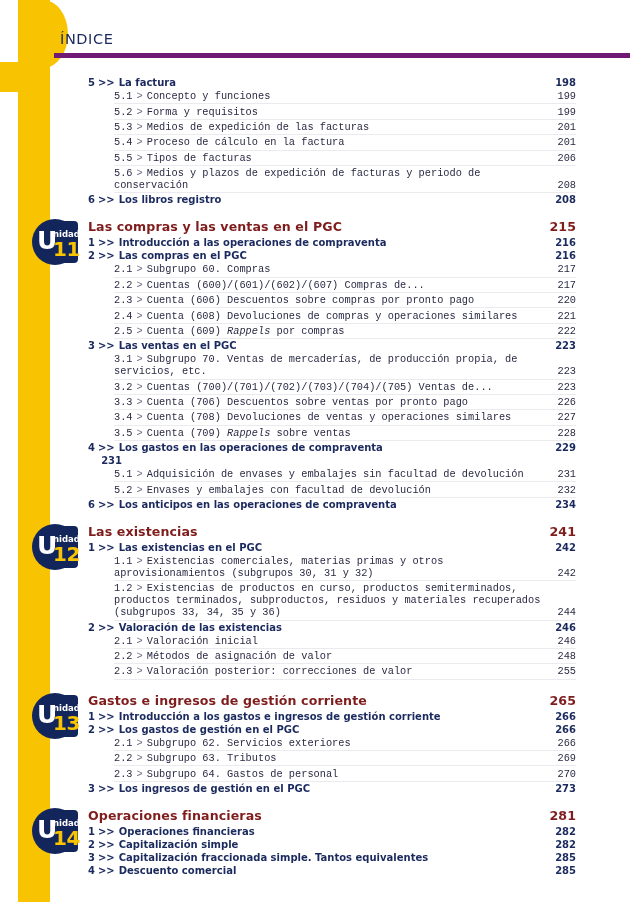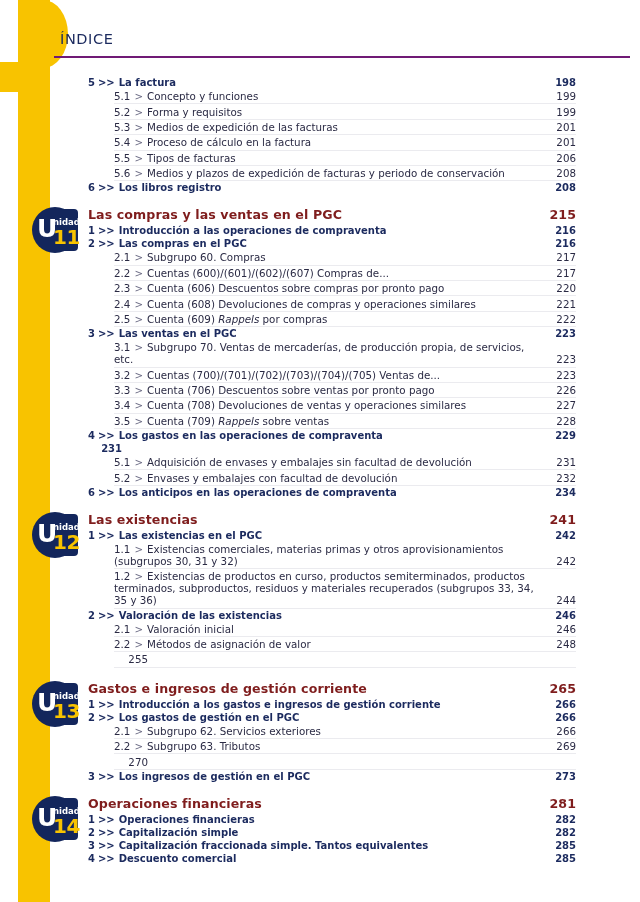--- a/index.html
+++ b/index.html
@@ -29,21 +29,21 @@
   #yellow-notch {
     position: absolute; left: 0; top: 62px;
     width: 18px; height: 30px;
     background: #f8c300;
   }
 
   
   #header {
     position: absolute; left: 54px; top: 24px;
     width: 576px; height: 34px;
-    border-bottom: 2px solid #701a75;
+    border-bottom: 5px solid #701a75;
   }
   #header-title {
     font-size: 14.5px; letter-spacing: .6px;
     color: #1b2a5e; font-weight: 400;
     padding-left: 6px; padding-top: 7px;
   }
 
   
   #content {
     position: absolute; left: 0; top: 76px;
@@ -113,21 +113,21 @@
   .row.lv1 .num { margin-right: 2px; }
   .row.lv1 .sep { color: #1b2a5e; margin: 0 4px 0 1px; font-weight:700; }
 
   
   .row.lv2 {
     padding: 1.2px 0 1.2px 0;
     border-bottom: 1px solid #ebebef;
     margin-left: 26px;
   }
   .row.lv2 .lbl, .row.lv2 .pg {
-    color: #2a2a44; font-weight: 400; font-size: 10.3px;
+    color: #2a2a44; font-weight: 400; font-size: 10.3px; font-family: Liberation Mono, monospace;
   }
   .row.lv2 .sep { color: #6d6d86; margin: 0 4px; }
   .row.lv2 .pg { align-self: flex-end; }
   .row.lv2.two-line { align-items: flex-end; }
   .row.lv2 em { font-style: italic; }
 </style>
 </head>
 <body>
 
 <div id="yellow-strip"></div>
@@ -292,20 +292,21 @@
         </div>
         <div class="row lv2">
           <span class="lbl"><span class="num">2.1</span><span class="sep">&gt;</span><span class="txt">Valoración inicial</span></span>
           <span class="pg">246</span>
         </div>
         <div class="row lv2">
           <span class="lbl"><span class="num">2.2</span><span class="sep">&gt;</span><span class="txt">Métodos de asignación de valor</span></span>
           <span class="pg">248</span>
         </div>
         <div class="row lv2">
+          <span class="lbl"><span class="num">2.3</span><span class="sep">&gt;</span><span class="txt">Valoración posterior: correcciones de valor</span></span>
           <span class="pg">255</span>
         </div>
       </div>
     </div>
     <div class="block">
       <div class="badge">
         <div class="badge-disc"></div>
         <div class="badge-tab"></div>
         <div class="badge-u">U</div>
         <div class="badge-nidad">nidad</div>
@@ -326,20 +327,21 @@
         </div>
         <div class="row lv2">
           <span class="lbl"><span class="num">2.1</span><span class="sep">&gt;</span><span class="txt">Subgrupo 62. Servicios exteriores</span></span>
           <span class="pg">266</span>
         </div>
         <div class="row lv2">
           <span class="lbl"><span class="num">2.2</span><span class="sep">&gt;</span><span class="txt">Subgrupo 63. Tributos</span></span>
           <span class="pg">269</span>
         </div>
         <div class="row lv2">
+          <span class="lbl"><span class="num">2.3</span><span class="sep">&gt;</span><span class="txt">Subgrupo 64. Gastos de personal</span></span>
           <span class="pg">270</span>
         </div>
         <div class="row lv1">
           <span class="lbl"><span class="num">3</span><span class="sep">&gt;&gt;</span><span class="txt">Los ingresos de gestión en el PGC</span></span>
           <span class="pg">273</span>
         </div>
       </div>
     </div>
     <div class="block">
       <div class="badge">

